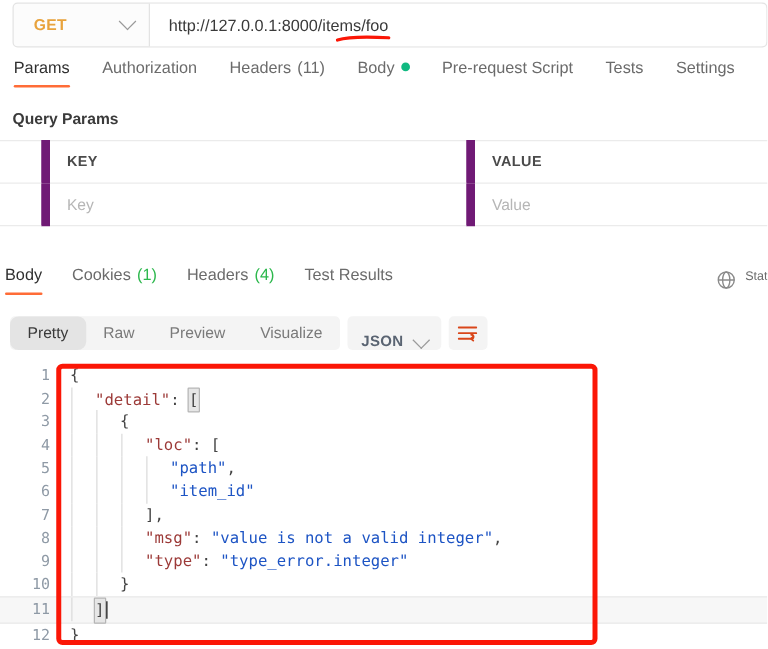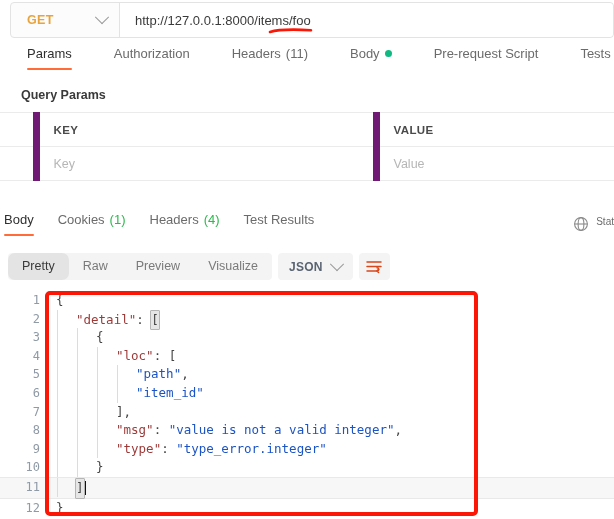--- a/index.html
+++ b/index.html
@@ -94,21 +94,20 @@
     position: relative;
     font-size: 13px;
     color: #6b6b6b;
     margin-right: 26px;
     padding-bottom: 9px;
     cursor: pointer;
     white-space: nowrap;
     display: flex;
     align-items: center;
     gap: 5px;
-    margin-left: 16px;
   }
   .rtab.active {
     color: #2f2f2f;
   }
   .rtab.active::after {
     content: "";
     position: absolute;
     left: 0;
     right: 0;
     bottom: 0;
@@ -121,21 +120,21 @@
     width: 7px;
     height: 7px;
     border-radius: 50%;
     background: #10b981;
     display: inline-block;
   }
 
   
   #query-params-label {
     position: absolute;
-    left: 21px;
+    left: 10px;
     top: 88px;
     font-size: 12.5px;
     font-weight: bold;
     color: #3a3a3a;
   }
   #params-table {
     position: absolute;
     left: 0;
     top: 112px;
     width: 614px;
@@ -217,21 +216,21 @@
     cursor: pointer;
     white-space: nowrap;
     border-radius: 7px;
   }
   .fmt.active {
     background: #e4e4e4;
     color: #3a3a3a;
   }
   #lang-select {
     display: flex;
-    align-items: center;
+    align-items: flex-end;
     gap: 9px;
     background: #f4f4f4;
     border-radius: 4px;
     height: 27px;
     padding: 0 11px;
     cursor: pointer;
   }
   #lang-label {
     font-size: 12px;
     font-weight: bold;

